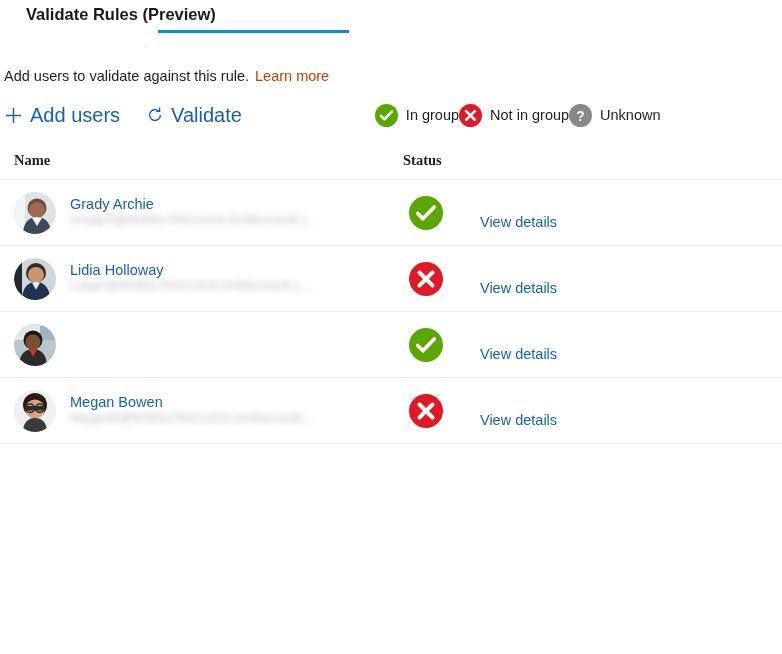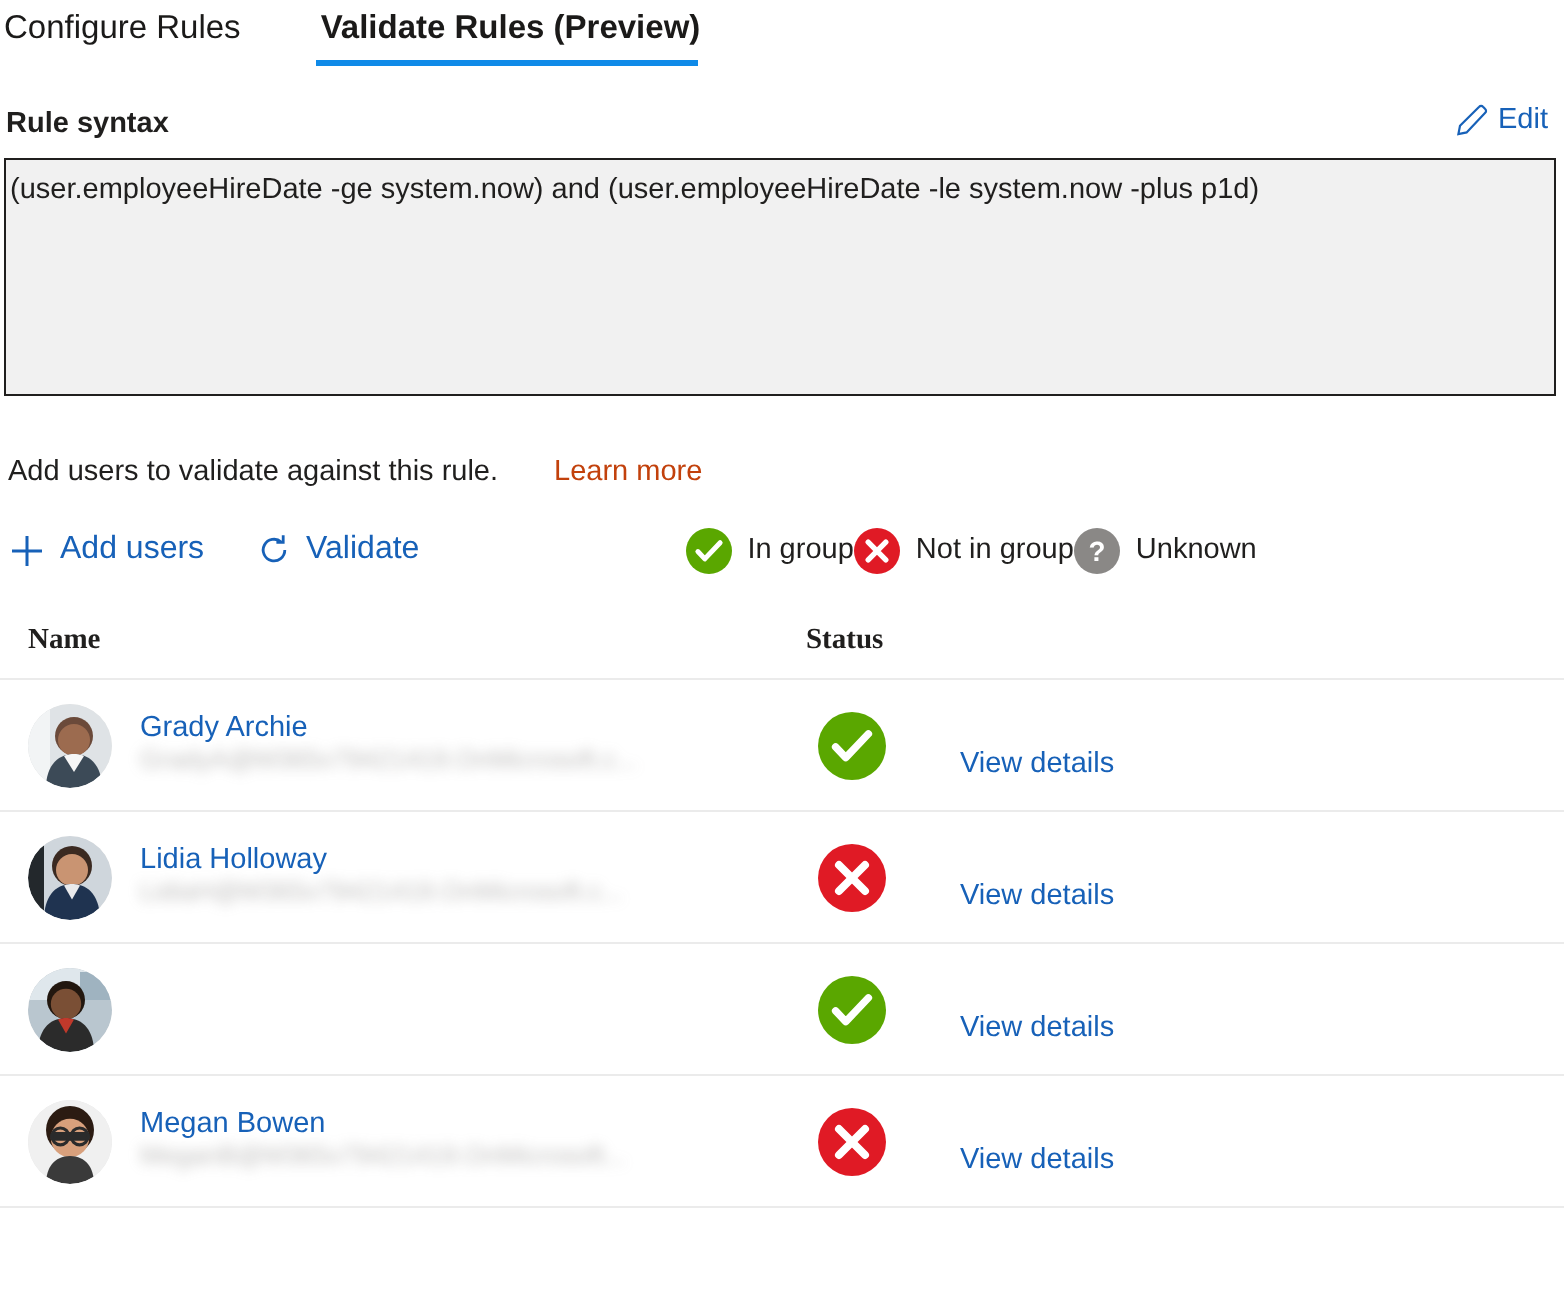--- a/index.html
+++ b/index.html
@@ -81,38 +81,38 @@
   }
 
   
   .addline {
     margin-top: 30px;
     padding-left: 4px;
     font-size: 14.5px;
     color: #201f1e;
     display: flex;
     align-items: flex-end;
-    gap: 28px;
+    gap: 6px;
   }
   .learn-more { color: #c2410c; cursor: pointer; text-decoration: none; }
 
   
   .cmdrow {
     margin-top: 16px;
     display: flex;
     align-items: center;
     height: 30px;
     padding-left: 4px;
   }
   .cmd {
     display: flex;
     align-items: center;
     gap: 7px;
     color: #1761b8;
-    font-size: 16px;
+    font-size: 20px;
     cursor: pointer;
     margin-right: 26px;
   }
   .cmd .glyph { font-size: 19px; line-height: 1; color: #1761b8; }
   .cmd svg { display: block; }
 
   .legend {
     display: flex;
     align-items: flex-end;
     margin-left: 107px;
@@ -197,43 +197,26 @@
     margin-left: 37px;
     text-decoration: none;
   }
 </style>
 </head>
 <body>
 
 <div class="page">
 
   <div class="tabbar">
-    <div class="tab first">
-      <span>Configure Rules</span>
-    </div>
     <div class="tab active">
       <span>Validate Rules (Preview)</span>
     </div>
   </div>
   <div class="tab-underline"></div>
 
-  <div class="rule-section">
-    <div class="rule-label">Rule syntax</div>
-
-    <a class="edit-link">
-      <span>
-        <svg width="16" height="16" viewBox="0 0 16 16">
-          <path d="M11.6 1.4a1.3 1.3 0 0 1 1.9 0l1.1 1.1a1.3 1.3 0 0 1 0 1.9L5.3 14.2 1.2 15l.8-4.1z" fill="none" stroke="#1761b8" stroke-width="1.1"></path>
-        </svg>
-      </span>
-      <span>Edit</span>
-    </a>
-
-    <div class="rule-box">(user.employeeHireDate -ge system.now) and (user.employeeHireDate -le system.now -plus p1d)</div>
-  </div>
 
   <div class="addline">
     <span>Add users to validate against this rule.</span>
     <a class="learn-more">Learn more</a>
   </div>
 
   <div class="cmdrow">
     <div class="cmd">
       <span class="glyph">
         <svg width="19" height="19" viewBox="0 0 19 19">

